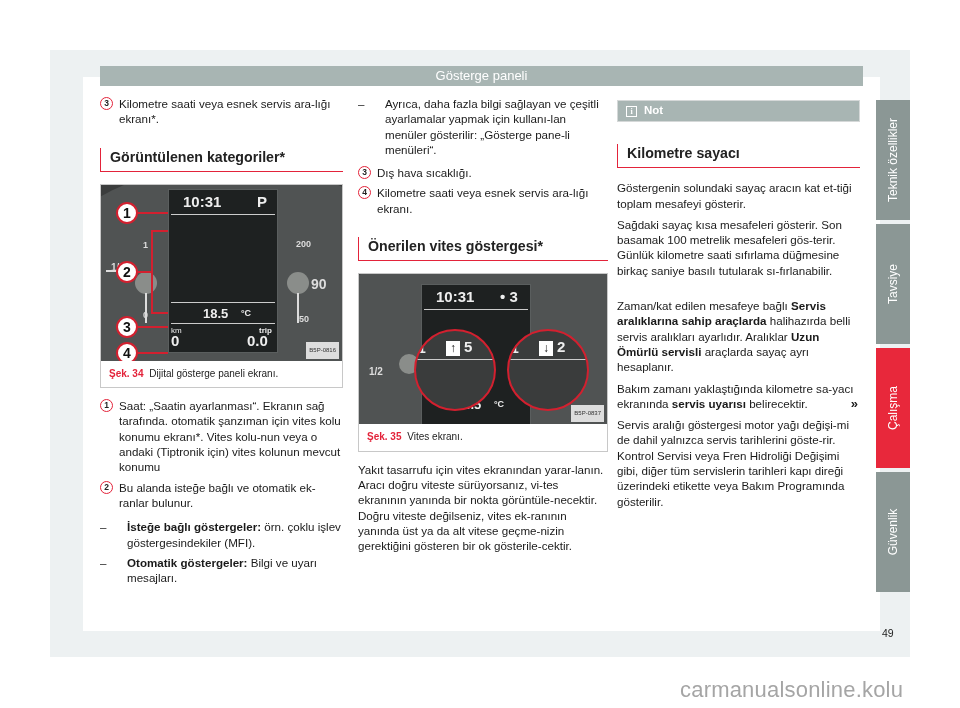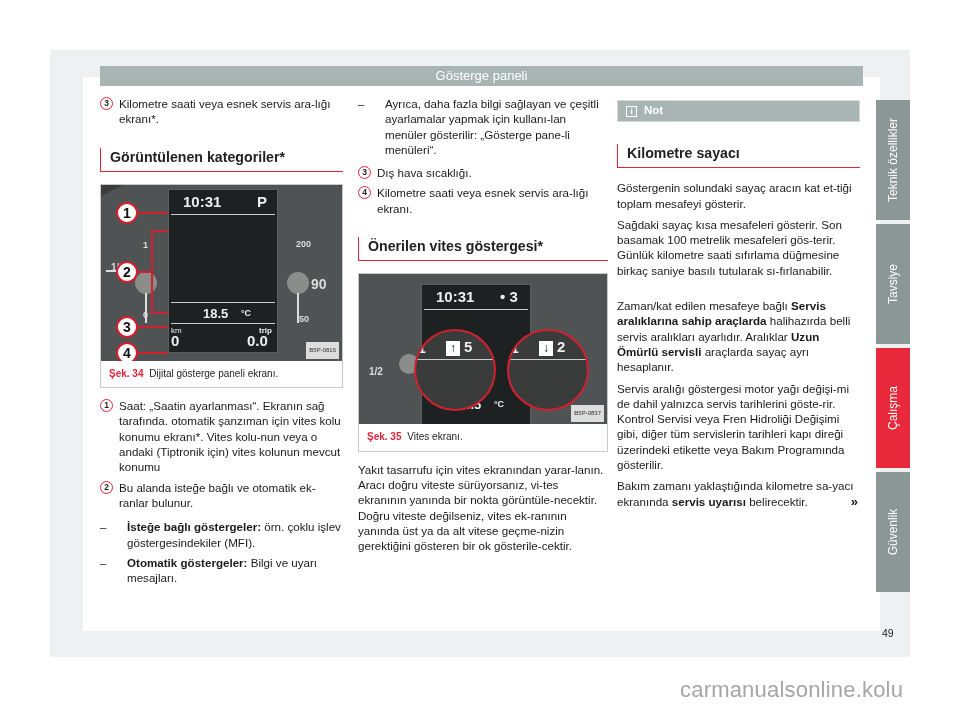--- a/index.html
+++ b/index.html
@@ -191,25 +191,25 @@
     </div>
   </div>
   <div style="height:22px"></div>
   <div class="section-heading">Kilometre sayacı</div>
   <p class="body">Göstergenin solundaki sayaç aracın kat et-tiği toplam mesafeyi gösterir.</p>
   <p class="body">Sağdaki sayaç kısa mesafeleri gösterir. Son basamak 100 metrelik mesafeleri gös-terir. Günlük kilometre saati sıfırlama düğmesine birkaç saniye basılı tutularak sı-fırlanabilir.</p>
   <div style="height:14px"></div>
   <p class="body">
     <span>Zaman/kat edilen mesafeye bağlı </span><b>Servis aralıklarına sahip araçlarda</b><span> halihazırda belli servis aralıkları ayarlıdır. Aralıklar </span><b>Uzun Ömürlü servisli</b><span> araçlarda sayaç ayrı hesaplanır.</span>
   </p>
-  <p class="body">Servis aralığı göstergesi motor yağı değişi-mi de dahil yalnızca servis tarihlerini göste-rir. Kontrol Servisi veya Fren Hidroliği Değişimi gibi, diğer tüm servislerin tarihleri kapı direği üzerindeki etikette veya Bakım Programında gösterilir.</p>
   <p class="body">
     <span>Bakım zamanı yaklaştığında kilometre sa-yacı ekranında </span><b>servis uyarısı</b><span> belirecektir.</span>
     <span class="more-arrow">»</span>
   </p>
+  <p class="body">Servis aralığı göstergesi motor yağı değişi-mi de dahil yalnızca servis tarihlerini göste-rir. Kontrol Servisi veya Fren Hidroliği Değişimi gibi, diğer tüm servislerin tarihleri kapı direği üzerindeki etikette veya Bakım Programında gösterilir.</p>
 </div>
 
 <div class="side-tabs">
   <div class="tab" style="top:0; height:120px;">
       <span>Teknik özellikler</span>
     </div>
   <div class="tab" style="top:124px; height:120px;">
       <span>Tavsiye</span>
     </div>
   <div class="tab active" style="top:248px; height:120px;">

